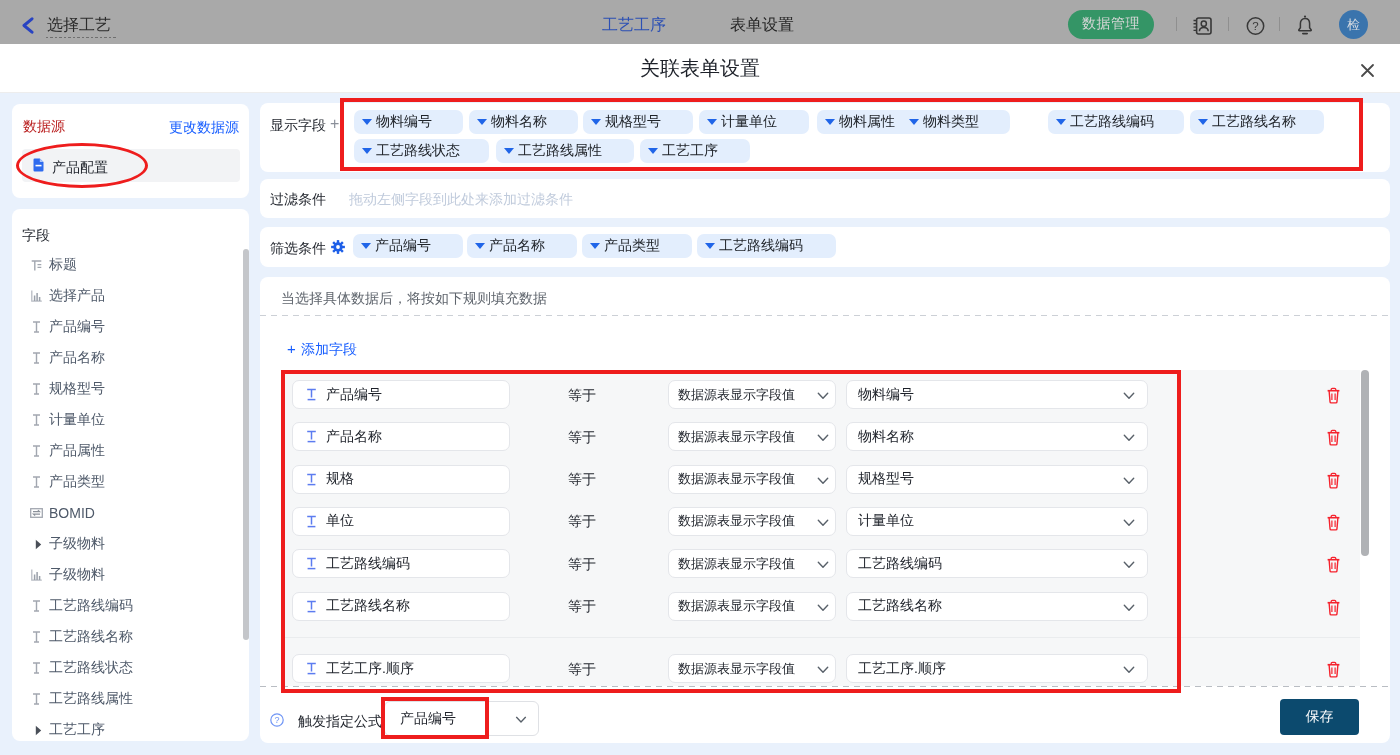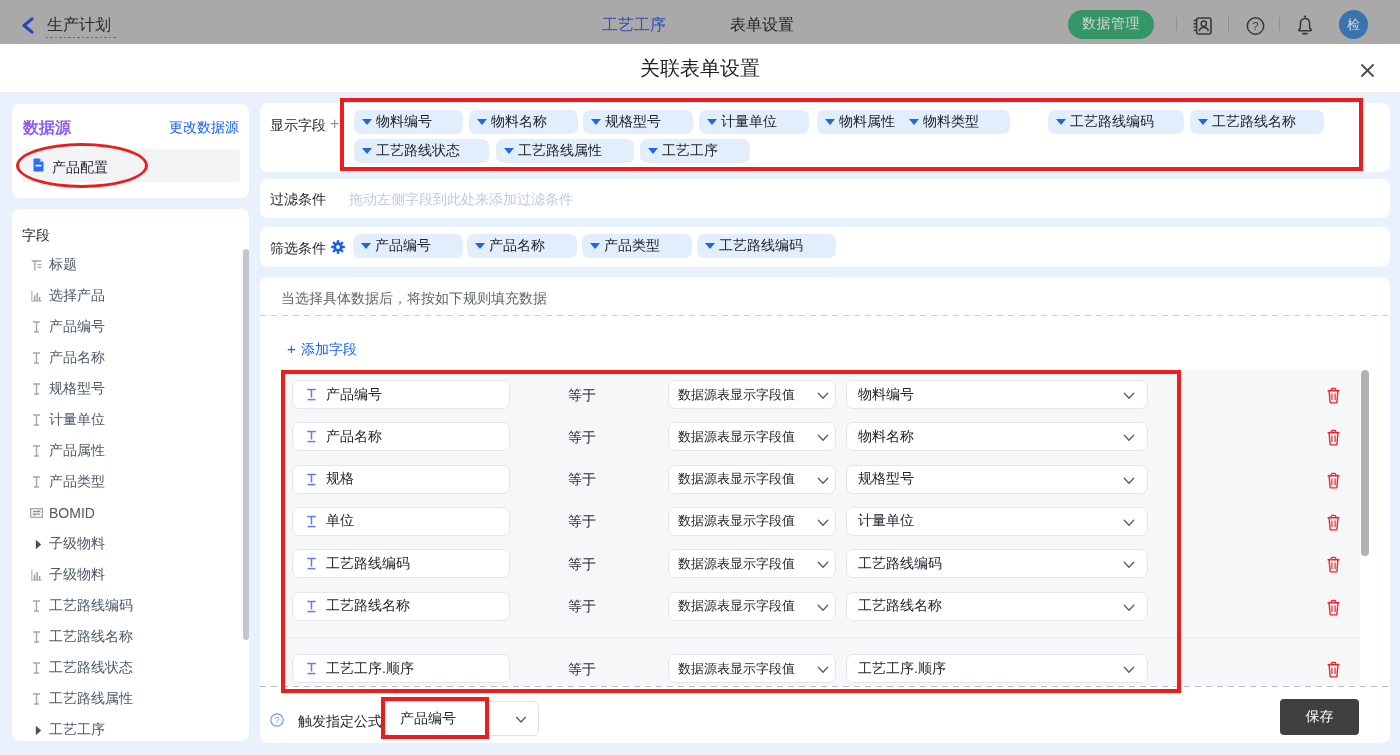--- a/index.html
+++ b/index.html
@@ -16,21 +16,21 @@
 .fitem { position:absolute; left:30px; display:flex; align-items:center; height:20px; }
 .fitem span { margin-left:6px; font-size:14px; color:#4e5969; white-space:nowrap; }
 </style>
 </head>
 <body>
 
 <div class="abs" style="left:0;top:0;width:1400px;height:44px;background:#a9a9a9;">
   <svg class="abs" style="left:21px;top:17px;" width="13" height="17" viewBox="0 0 13 17">
       <path d="M11 1.8 L3 8.5 L11 15.2" fill="none" stroke="#2843c2" stroke-width="3" stroke-linecap="round" stroke-linejoin="round"></path>
     </svg>
-  <div class="abs" style="left:47px;top:15px;font-size:16px;color:#2b2b2b;">生产计划</div>
+  <div class="abs" style="left:47px;top:15px;font-size:16px;color:#2b2b2b;">选择工艺</div>
   <div class="abs" style="left:46px;top:37px;width:71px;height:1px;background:repeating-linear-gradient(to right,#6f6f6f 0,#6f6f6f 2.2px,transparent 2.2px,transparent 4.5px);"></div>
   <div class="abs" style="left:602px;top:15px;font-size:16px;color:#2c50b4;">工艺工序</div>
   <div class="abs" style="left:730px;top:15px;font-size:16px;color:#262626;">表单设置</div>
   <div class="abs" style="left:1068px;top:9.5px;width:86px;height:29.5px;border-radius:15px;background:#349566;color:#d6d6d6;font-size:14px;display:flex;align-items:center;justify-content:center;letter-spacing:0.5px;">数据管理</div>
   <div class="abs" style="left:1228px;top:17px;width:1px;height:14px;background:#8f8f8f;"></div>
   <div class="abs" style="left:1279px;top:17px;width:1px;height:14px;background:#8f8f8f;"></div>
   <div class="abs" style="left:1176px;top:17px;width:1px;height:14px;background:#8f8f8f;"></div>
 
   <svg class="abs" style="left:1193px;top:16.5px;" width="19" height="18" viewBox="0 0 19 18">
     <rect x="3.6" y="1" width="14.4" height="16" rx="2" fill="none" stroke="#383838" stroke-width="1.6"></rect>
@@ -53,21 +53,21 @@
 </div>
 
 <div class="abs" style="left:0;top:44px;width:1400px;height:49px;background:#fff;border-bottom:1px solid #ededed;">
   <div class="abs" style="left:0;top:0;width:1400px;height:49px;display:flex;align-items:center;justify-content:center;font-size:20px;color:#1d2129;">关联表单设置</div>
   <svg class="abs" style="left:1360px;top:19px;" width="15" height="15" viewBox="0 0 15 15">
       <path d="M2 2 L13 13 M13 2 L2 13" stroke="#4a4a4a" stroke-width="1.8" stroke-linecap="round"></path>
     </svg>
 </div>
 
 <div class="card" style="left:12px;top:104px;width:237px;height:94px;">
-  <div class="abs" style="left:11px;top:14px;font-size:16px;font-weight:bold;color:#8b5cf6;">数据源</div>
+  <div class="abs" style="left:11px;top:14px;font-size:14px;font-weight:normal;color:#b91c1c;">数据源</div>
   <div class="abs" style="right:10px;top:15px;font-size:14px;color:#165dff;">更改数据源</div>
   <div class="abs" style="left:10px;top:45px;width:218px;height:33px;background:#f2f3f5;border-radius:4px;"></div>
   <svg class="abs" style="left:21px;top:54px;" width="11" height="14" viewBox="0 0 11 14">
     <path d="M0.5 1.8 a1.3 1.3 0 0 1 1.3-1.3 h5 L10.5 4 v8.2 a1.3 1.3 0 0 1 -1.3 1.3 h-7.4 A1.3 1.3 0 0 1 0.5 12.2 z" fill="#2e6bef"></path>
     <path d="M6.8 0.5 L10.5 4 h-3.7 z" fill="#a9c4fa"></path>
     <path d="M2.5 7.6 h6" stroke="#fff" stroke-width="1.6"></path>
   </svg>
   <div class="abs" style="left:40px;top:54.5px;font-size:14px;color:#1d2129;">产品配置</div>
 </div>
 
@@ -468,21 +468,21 @@
   <circle cx="7" cy="7" r="6.2" fill="none" stroke="#6f95f5" stroke-width="1.2"></circle>
   <text x="7" y="10.2" font-size="9" fill="#6f95f5" text-anchor="middle" font-family="Liberation Sans">?</text>
 </svg>
 <div class="abs t14" style="left:298px;top:713px;">触发指定公式</div>
 <div class="inp" style="left:384px;top:701px;width:155px;height:35px;border-color:#dfe1e5;border-radius:6px;">
   <span style="margin-left:15px;">产品编号</span>
   <svg class="chev" style="left:130px;top:14px;" width="13" height="9" viewBox="0 0 13 9">
       <path d="M1.5 1.5 L6.5 6.7 L11.5 1.5" fill="none" stroke="#586069" stroke-width="1.5" stroke-linecap="round" stroke-linejoin="round"></path>
     </svg>
 </div>
-<div class="abs" style="left:1280px;top:699px;width:79px;height:36px;border-radius:4px;background:#404040;color:#fff;font-size:14px;display:flex;align-items:center;justify-content:center;">保存</div>
+<div class="abs" style="left:1280px;top:699px;width:79px;height:36px;border-radius:4px;background:#0c4a6e;color:#fff;font-size:14px;display:flex;align-items:center;justify-content:center;">保存</div>
 
 <div id="tags">
 <div class="tag" style="left:354px;top:110px;width:109px;">
       <div class="arr"></div>
       <span>物料编号</span>
     </div>
 <div class="tag" style="left:469px;top:110px;width:109px;">
       <div class="arr"></div>
       <span>物料名称</span>
     </div>

